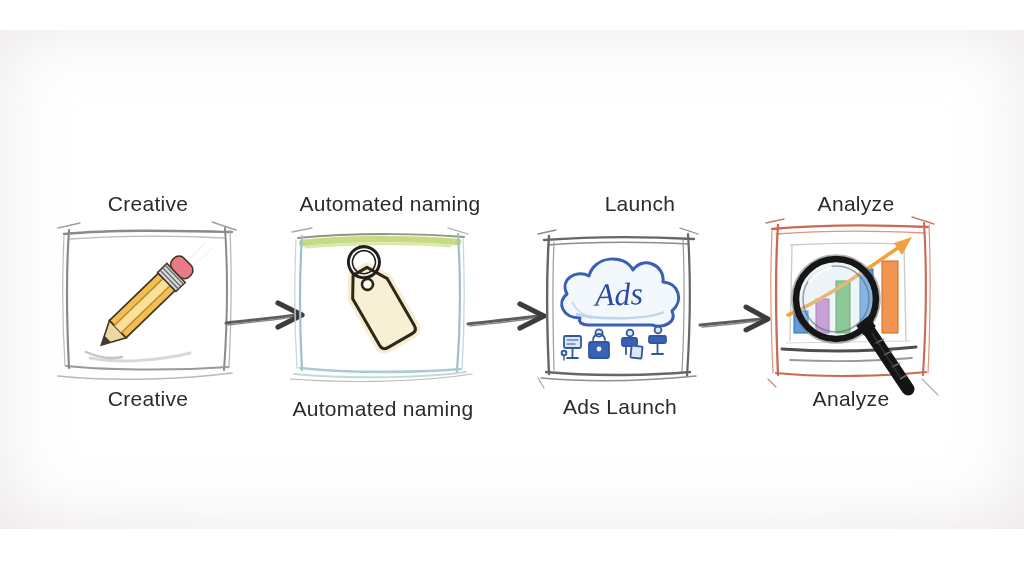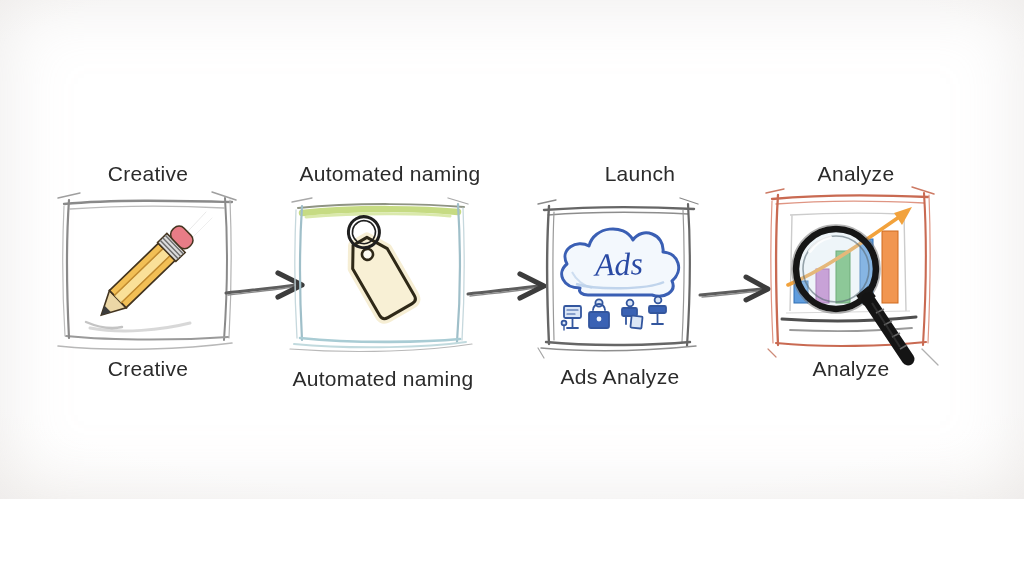--- a/index.html
+++ b/index.html
@@ -1,19 +1,20 @@
 <!DOCTYPE html>
 <html><head>
 <meta charset="utf-8">
 <style>
   html,body{margin:0;padding:0;background:#ffffff;}
   #stage{
     position:relative;width:1024px;height:499px;overflow:hidden;
     background:radial-gradient(ellipse 120% 100% at 50% 45%, #ffffff 55%, #faf8f6 80%, #f1eeeb 100%);
     font-family:"Liberation Sans", sans-serif;
+    margin-top:30px;
   }
   #stage::after{
     content:"";position:absolute;inset:0;pointer-events:none;
     box-shadow:inset 0 0 70px rgba(190,184,178,0.28);
   }
   .step-title,.step-label{
     position:absolute;text-align:center;color:#2b2b2b;
     font-size:21px;font-weight:500;letter-spacing:.3px;white-space:nowrap;
   }
   .abs{position:absolute;}
@@ -146,21 +147,21 @@
         <rect x="95" y="120" width="11" height="12" rx="1" transform="rotate(6 100 126)"></rect>
       </g>
       <g>
         <circle cx="122" cy="104" r="3.4"></circle>
         <rect x="113" y="110" width="17" height="7" rx="1.5" fill="#3a62b4"></rect>
         <path d="M121.5,117 L121.5,128 M116,128 L127,128" fill="none"></path>
       </g>
     </g>
   </svg>
 
-  <div class="step-label" style="left:530px;top:365px;width:180px;">Ads Analyze</div>
+  <div class="step-label" style="left:530px;top:365px;width:180px;">Ads Launch</div>
 
   <svg class="abs" style="left:696px;top:272px;" width="78" height="32" viewBox="0 0 78 32">
     <g fill="none" stroke-linecap="round" stroke-linejoin="round">
       <path d="M4,23 C26,21 46,19 66,17" stroke="#5d5d5d" stroke-width="3"></path>
       <path d="M6,25 C28,23 48,21 62,19" stroke="#8a8a8a" stroke-width="1.4"></path>
       <path d="M50,5 L72,17 L50,28" stroke="#3c3c3c" stroke-width="5"></path>
     </g>
   </svg>
 
   <div class="step-title" style="left:766px;top:162px;width:180px;">Analyze</div>

